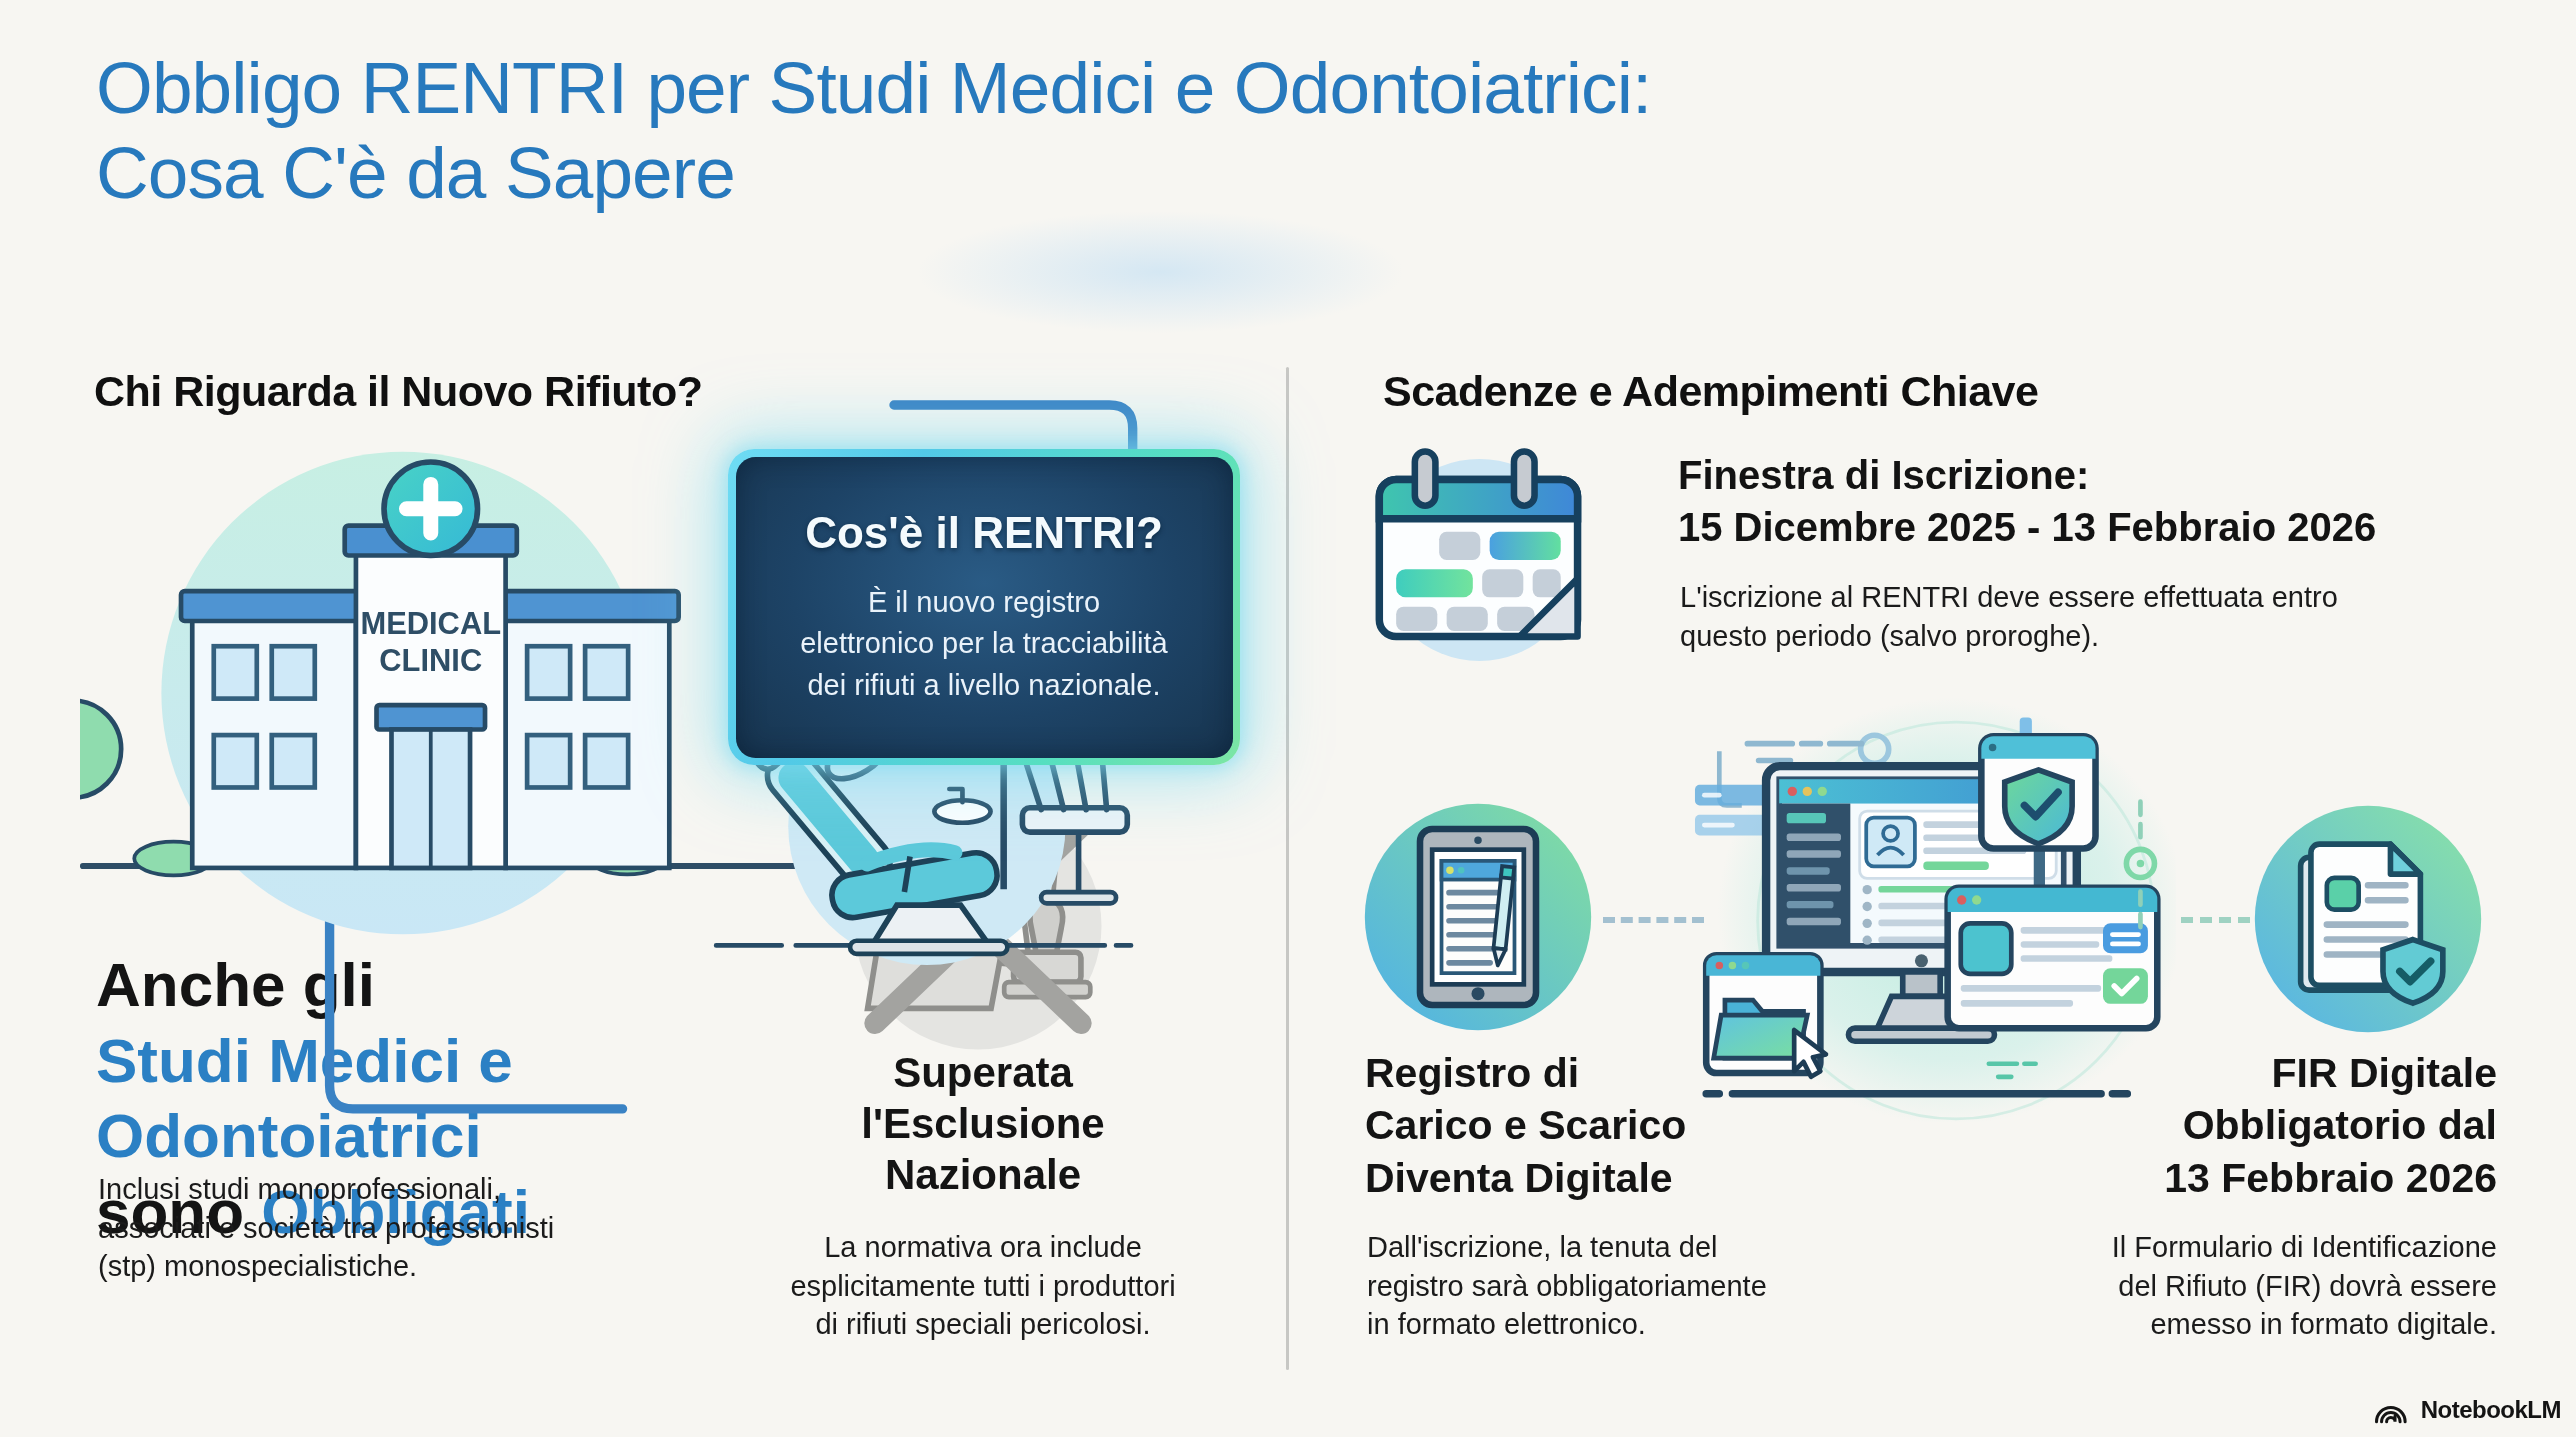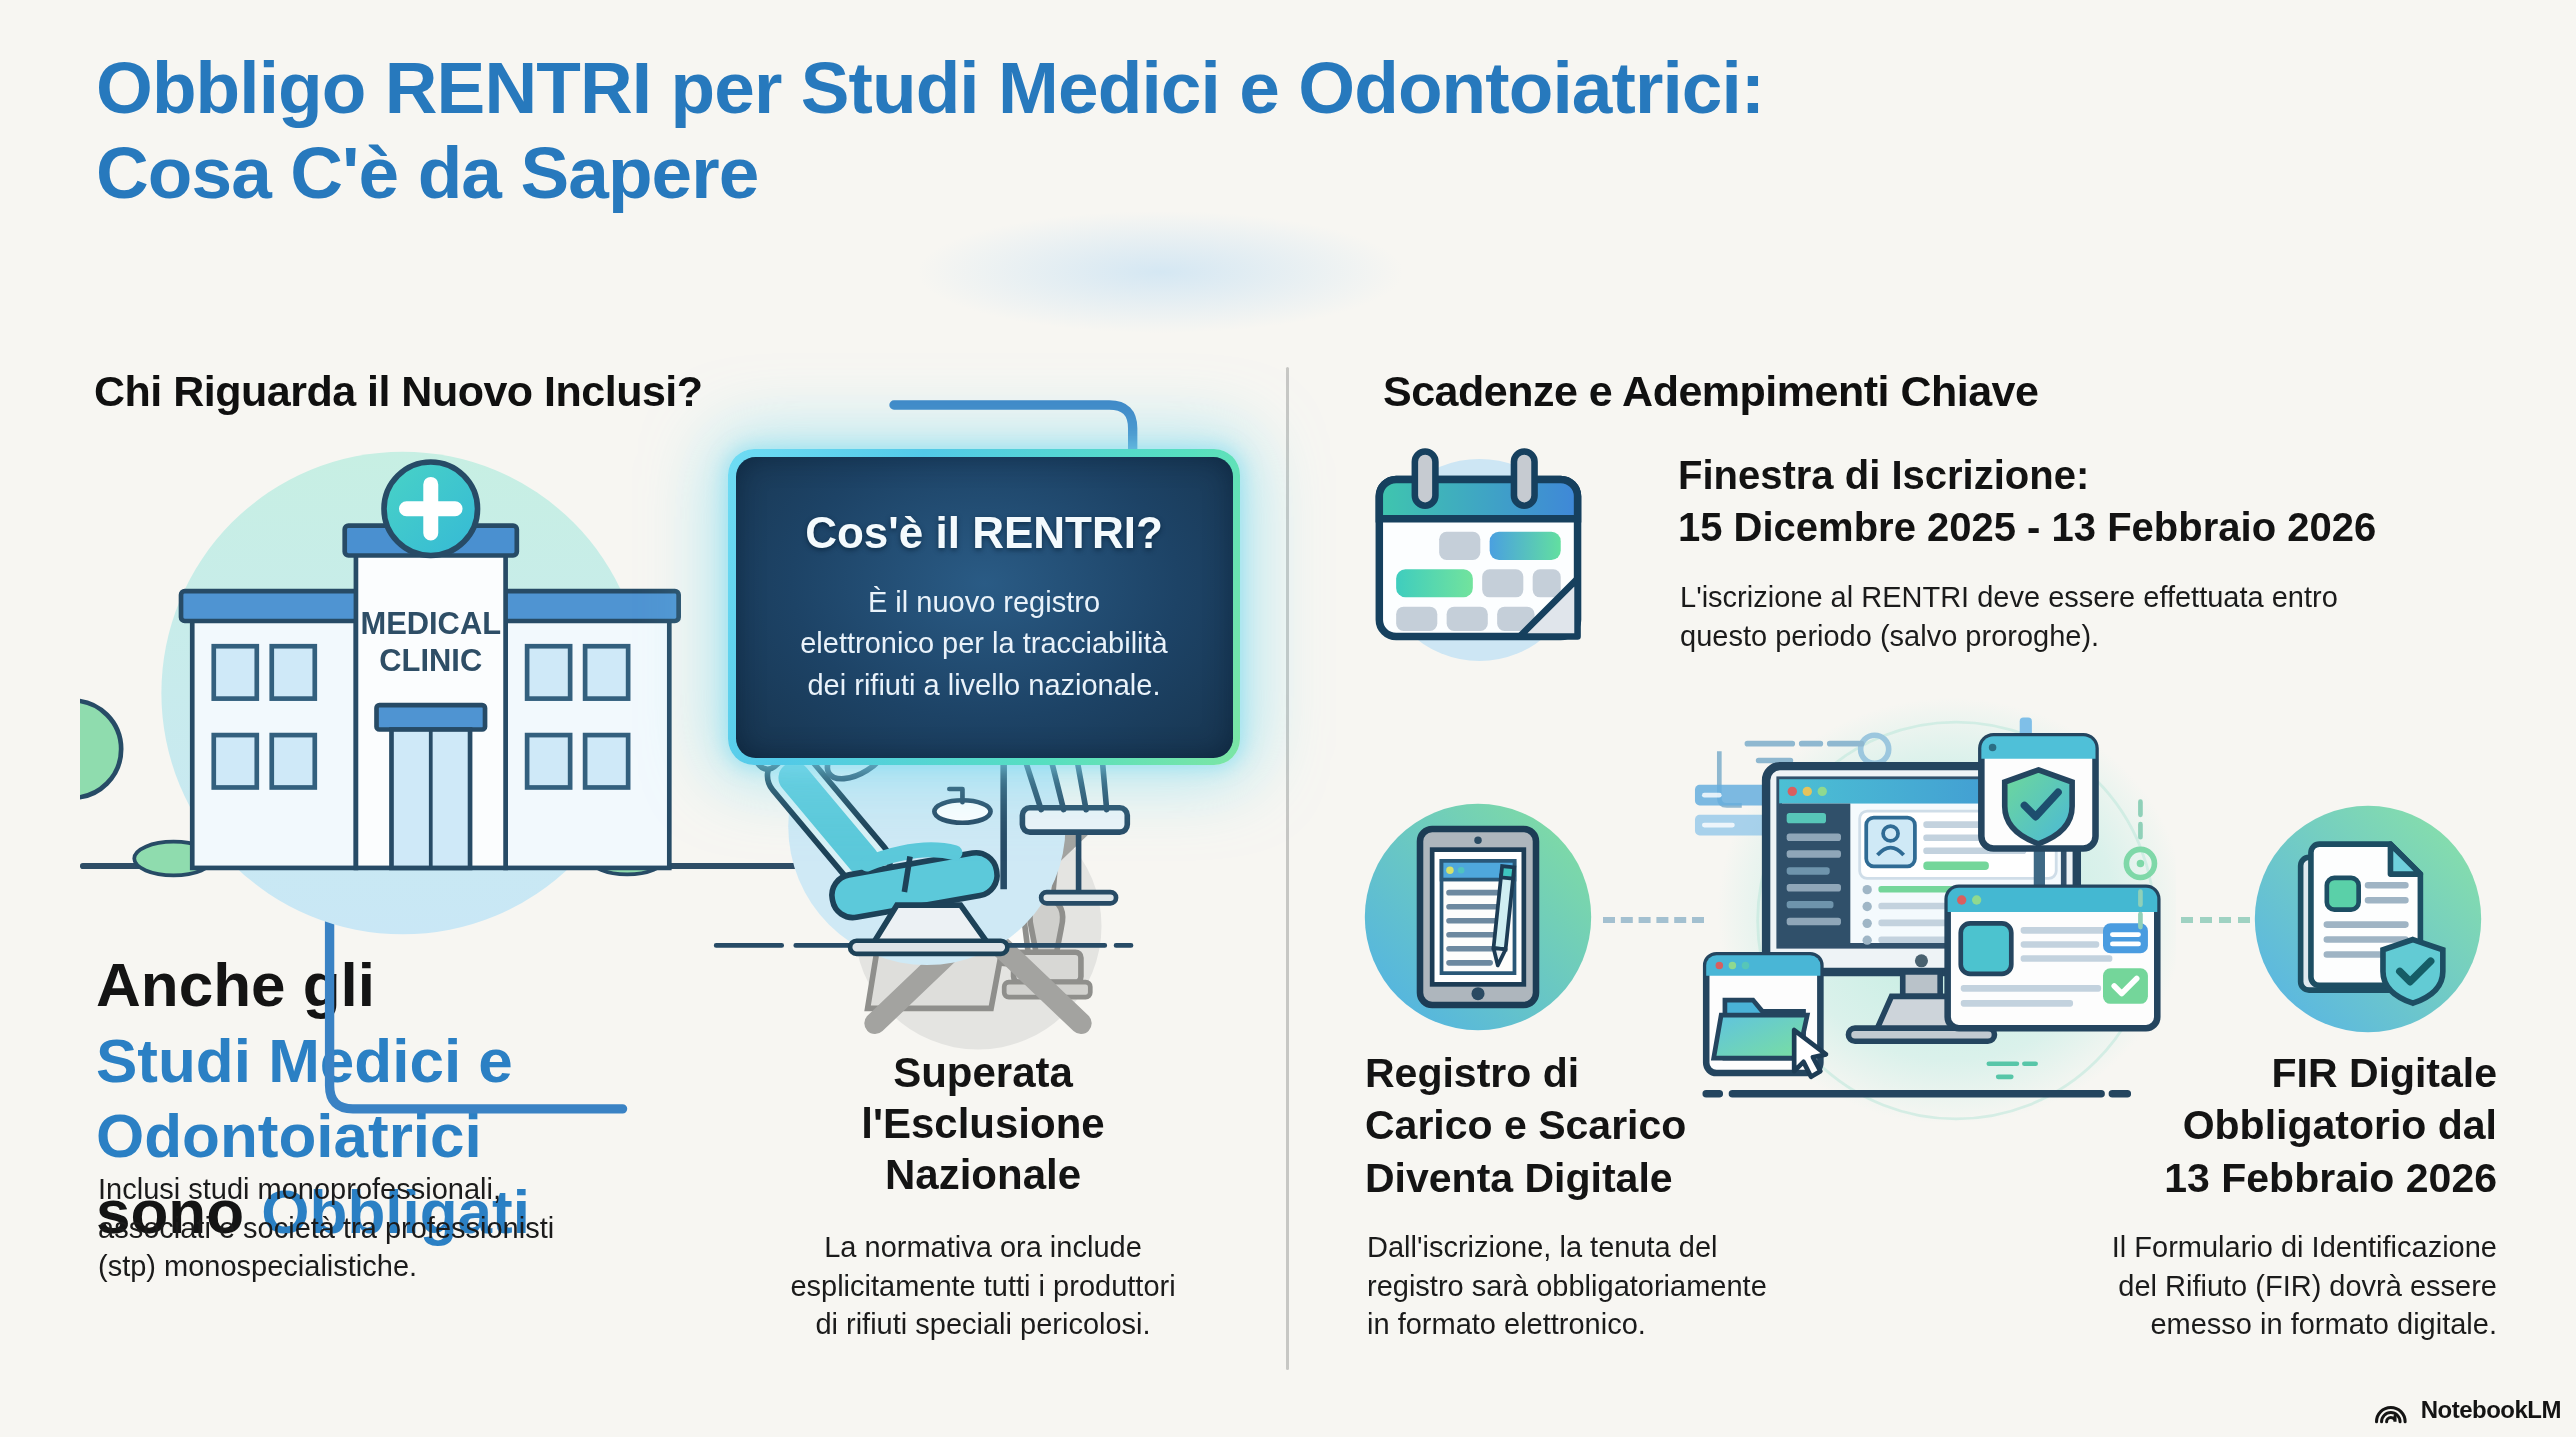--- a/index.html
+++ b/index.html
@@ -8,21 +8,21 @@
     background:#f7f6f2;
     font-family:"Liberation Sans", sans-serif;
     color:#161616;
   }
   .abs{position:absolute;}
   .pre{white-space:pre-line;}
 
   
   .title{
     left:96px;top:45px;width:2247px;
-    font-size:73px;font-weight:700;letter-spacing:-0.9px;
+    font-size:73px;font-weight:400;letter-spacing:-0.9px;
     line-height:1.17;color:#2779bd;
   }
   .subtitle{
     left:98px;top:270px;width:1404px;
     font-size:37px;font-weight:500;color:#141414;
   }
   .subtitle-glow{
     left:917px;top:211px;width:487px;height:122px;
     background:radial-gradient(closest-side, rgba(140,200,245,.32), rgba(140,200,245,0));
   }
@@ -79,21 +79,21 @@
 </style>
 </head>
 <body>
 
 <div id="canvas">
 
   <div class="abs subtitle-glow"></div>
   <div class="abs title pre">Obbligo RENTRI per Studi Medici e Odontoiatrici:
 Cosa C'è da Sapere</div>
 
-  <div class="abs h2 left-h2">Chi Riguarda il Nuovo Inclusi?</div>
+  <div class="abs h2 left-h2">Chi Riguarda il Nuovo Rifiuto?</div>
   <div class="abs h2 right-h2">Scadenze e Adempimenti Chiave</div>
 
   <div class="abs divider"></div>
 
   <div class="abs" style="left:80px;top:863px;width:775px;height:5.6px;background:#2e4d66;border-radius:2.8px;z-index:1;"></div>
 
   <svg class="abs" style="left:309px;top:388px;z-index:1;" width="936" height="749" viewBox="0 0 1000 800">
     <path d="M 625,18 H 855 Q 880,18 880,43 V 250" fill="none" stroke="#3a82c4" stroke-width="10" stroke-linecap="round"></path>
     <path d="M 22,570 V 745 Q 22,770 47,770 H 335" fill="none" stroke="#3a82c4" stroke-width="10" stroke-linecap="round"></path>
   </svg>

